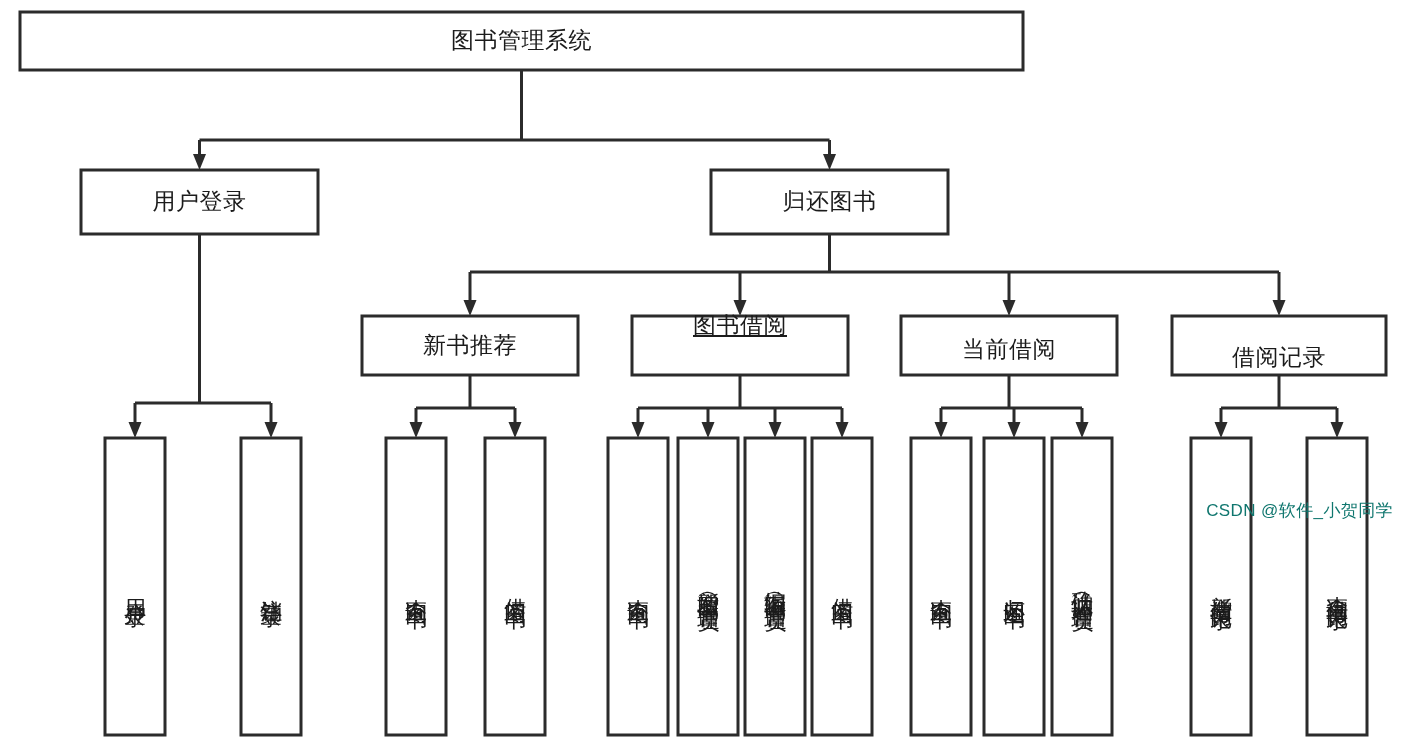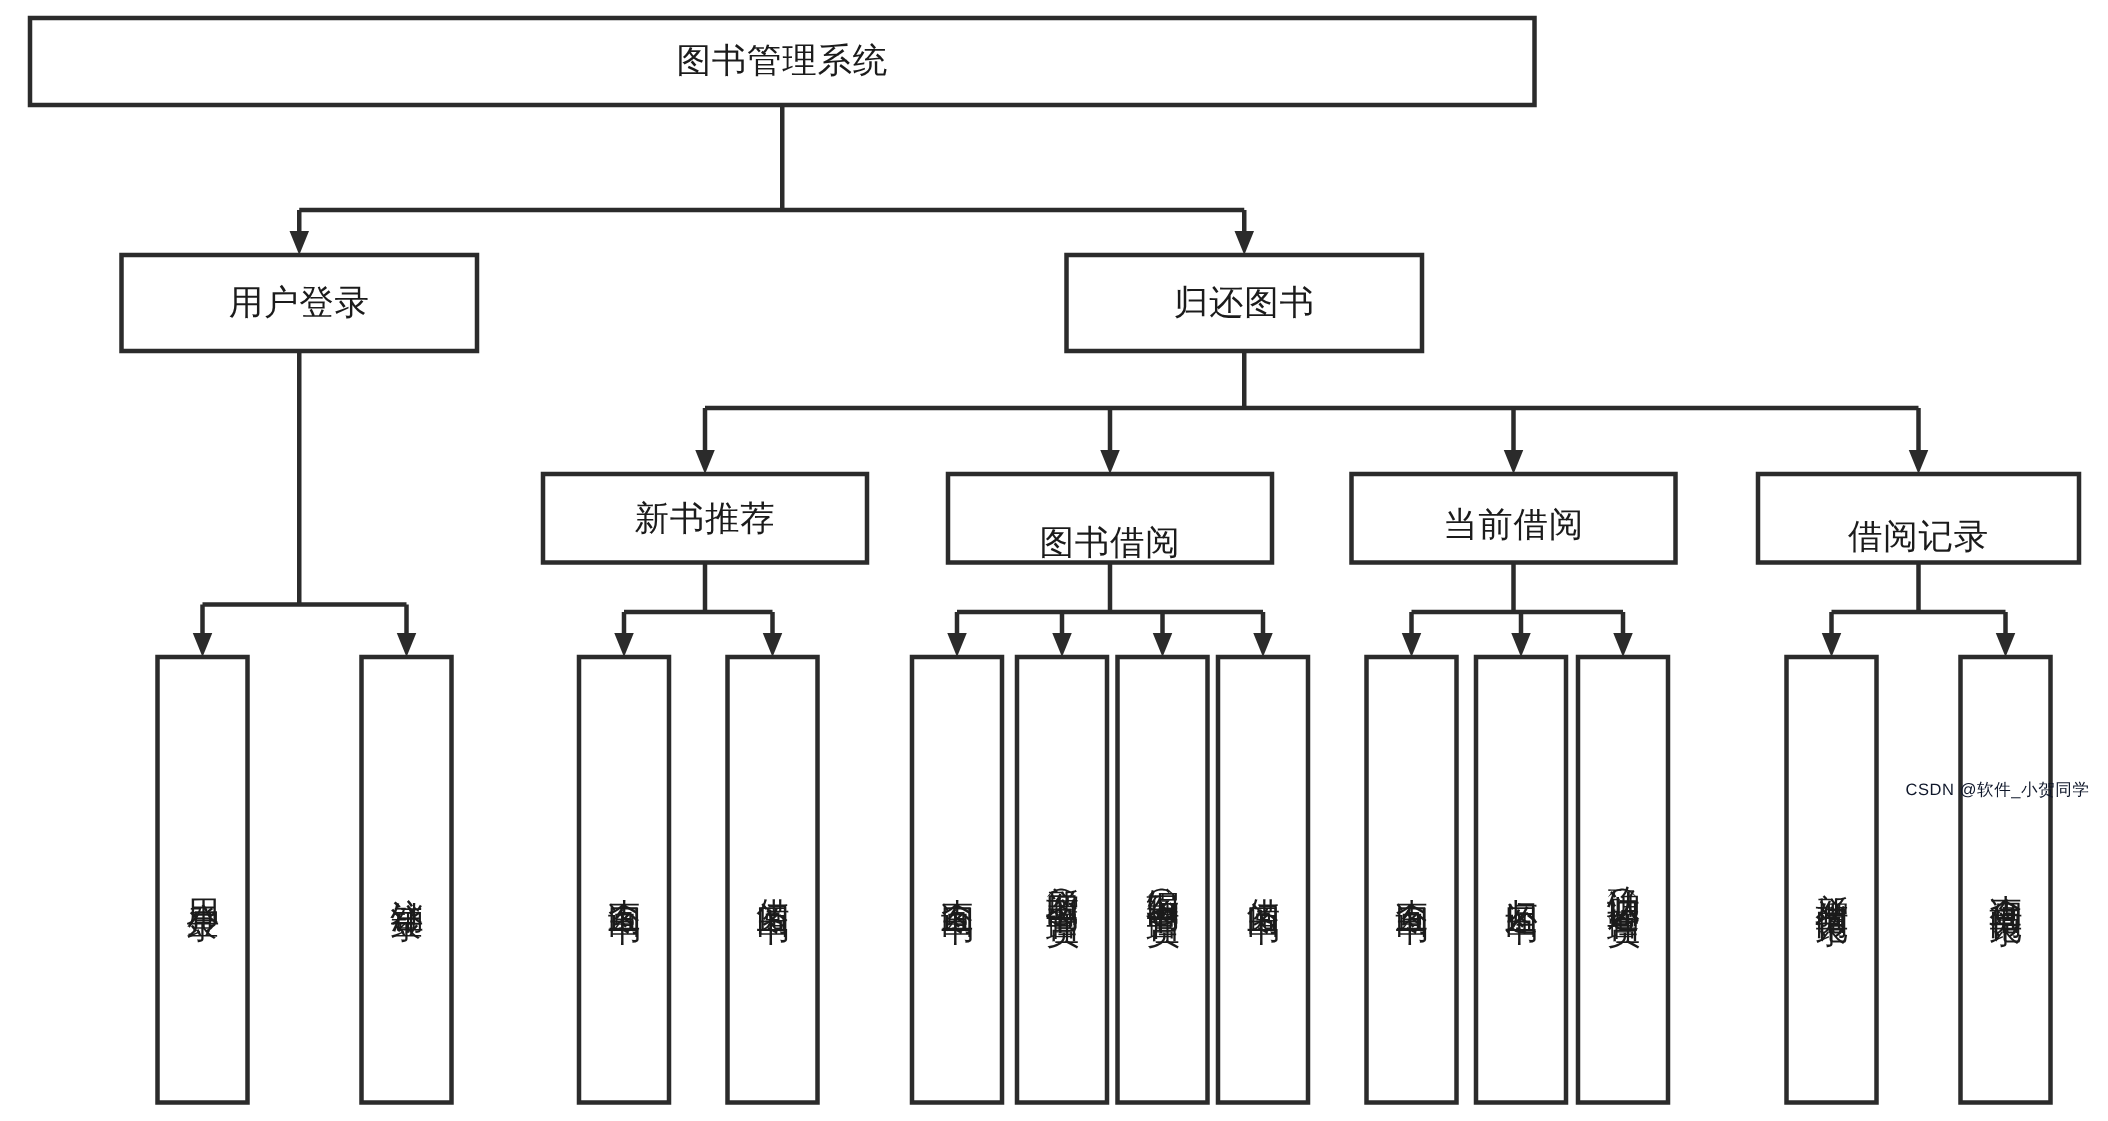--- a/index.html
+++ b/index.html
@@ -65,23 +65,23 @@
   .node-label.vertical {
     writing-mode: vertical-rl;
     text-orientation: upright;
     font-size: 22px;
     letter-spacing: 3px;
     padding: 2px 0;
   }
   .watermark {
     position: absolute;
     right: 12px;
-    bottom: 6px;
-    font-size: 11px;
-    color: #0f172a;
+    bottom: 18px;
+    font-size: 17px;
+    color: #0f766e;
     font-family: "Liberation Sans", "DejaVu Sans", sans-serif;
     letter-spacing: 0.4px;
     white-space: nowrap;
     user-select: none;
   }
 </style>
 </head>
 <body>
 
 <div id="diagram-root">
@@ -161,21 +161,21 @@
         <rect x="1052" y="438" width="60" height="297" class="node-box"></rect>
         <rect x="1191" y="438" width="60" height="297" class="node-box"></rect>
         <rect x="1307" y="438" width="60" height="297" class="node-box"></rect>
       </g>
   </svg>
   <div id="label-layer">
       <div class="node-label horizontal" style="left: 20px; top: 12px; width: 1003px; height: 58px;">图书管理系统</div>
       <div class="node-label horizontal" style="left: 81px; top: 170px; width: 237px; height: 64px;">用户登录</div>
       <div class="node-label horizontal" style="left: 711px; top: 170px; width: 237px; height: 64px;">归还图书</div>
       <div class="node-label horizontal" style="left: 362px; top: 316px; width: 216px; height: 59px;">新书推荐</div>
-      <div class="node-label horizontal" style="left: 632px; top: 332px; width: 216px; height: 59px;">图书借阅</div>
+      <div class="node-label horizontal" style="left: 632px; top: 296px; width: 216px; height: 59px; text-decoration: underline;">图书借阅</div>
       <div class="node-label horizontal" style="left: 901px; top: 320px; width: 216px; height: 59px;">当前借阅</div>
       <div class="node-label horizontal" style="left: 1172px; top: 316px; width: 214px; height: 59px; margin-top: 12px;">借阅记录</div>
       <div class="node-label vertical" style="left: 105px; top: 438px; width: 60px; height: 297px;">用户登录</div>
       <div class="node-label vertical" style="left: 241px; top: 438px; width: 60px; height: 297px;">注销登录</div>
       <div class="node-label vertical" style="left: 386px; top: 438px; width: 60px; height: 297px;">查询图书</div>
       <div class="node-label vertical" style="left: 485px; top: 438px; width: 60px; height: 297px;">借阅图书</div>
       <div class="node-label vertical" style="left: 608px; top: 438px; width: 60px; height: 297px;">查询图书</div>
       <div class="node-label vertical" style="left: 678px; top: 438px; width: 60px; height: 297px;">新增图书（管理员）</div>
       <div class="node-label vertical" style="left: 745px; top: 438px; width: 60px; height: 297px;">编辑图书（管理员）</div>
       <div class="node-label vertical" style="left: 812px; top: 438px; width: 60px; height: 297px;">借阅图书</div>

